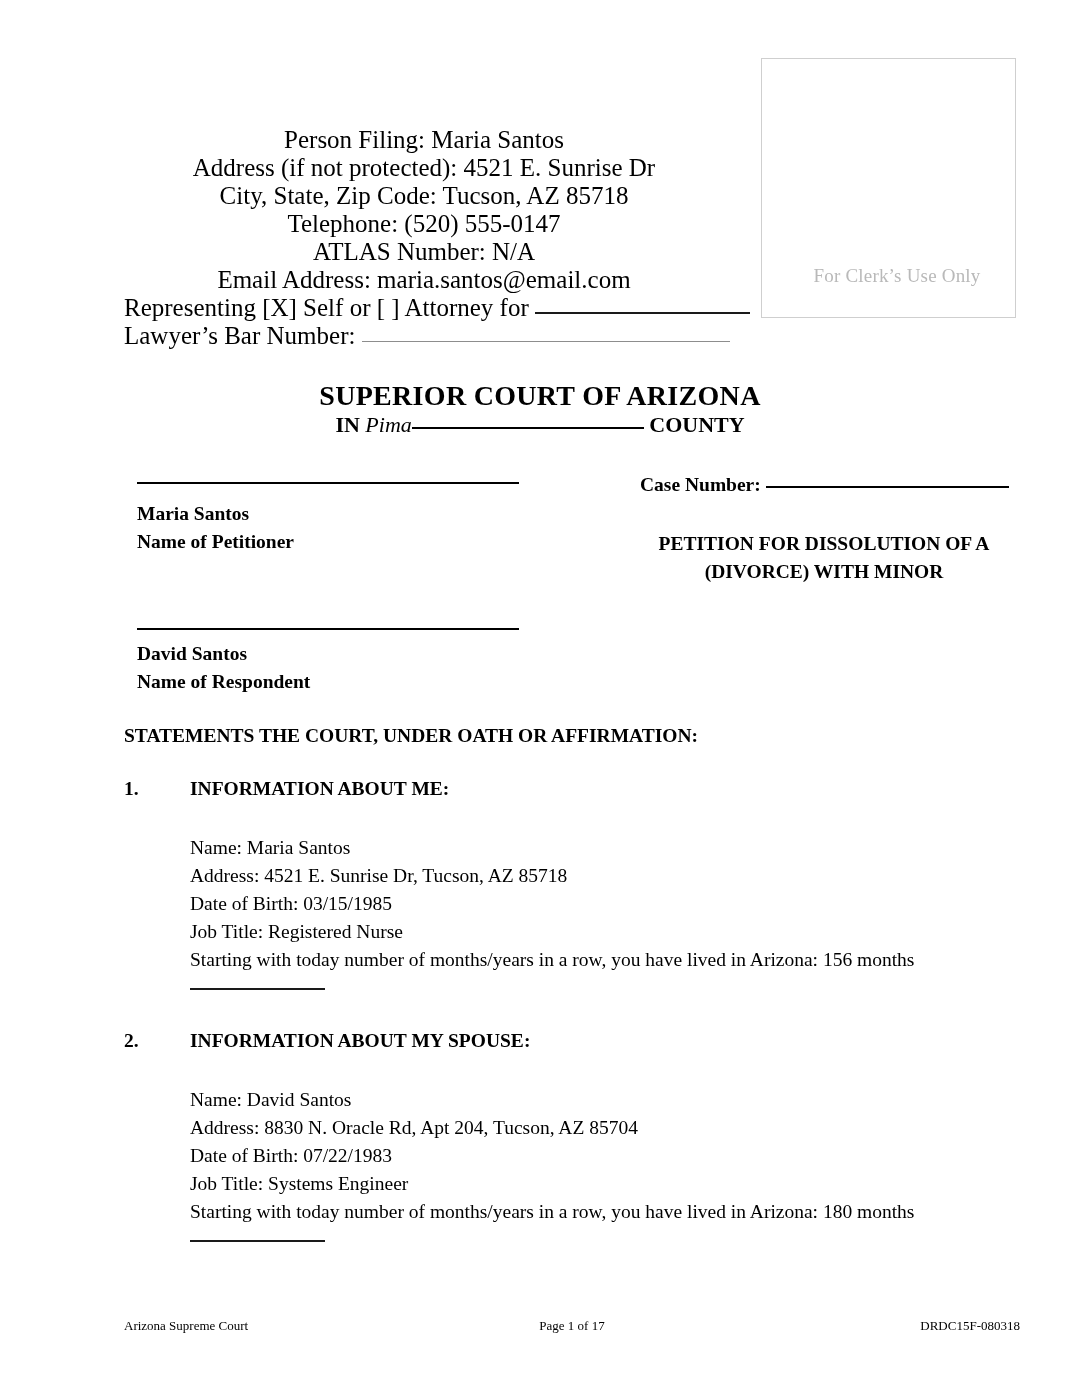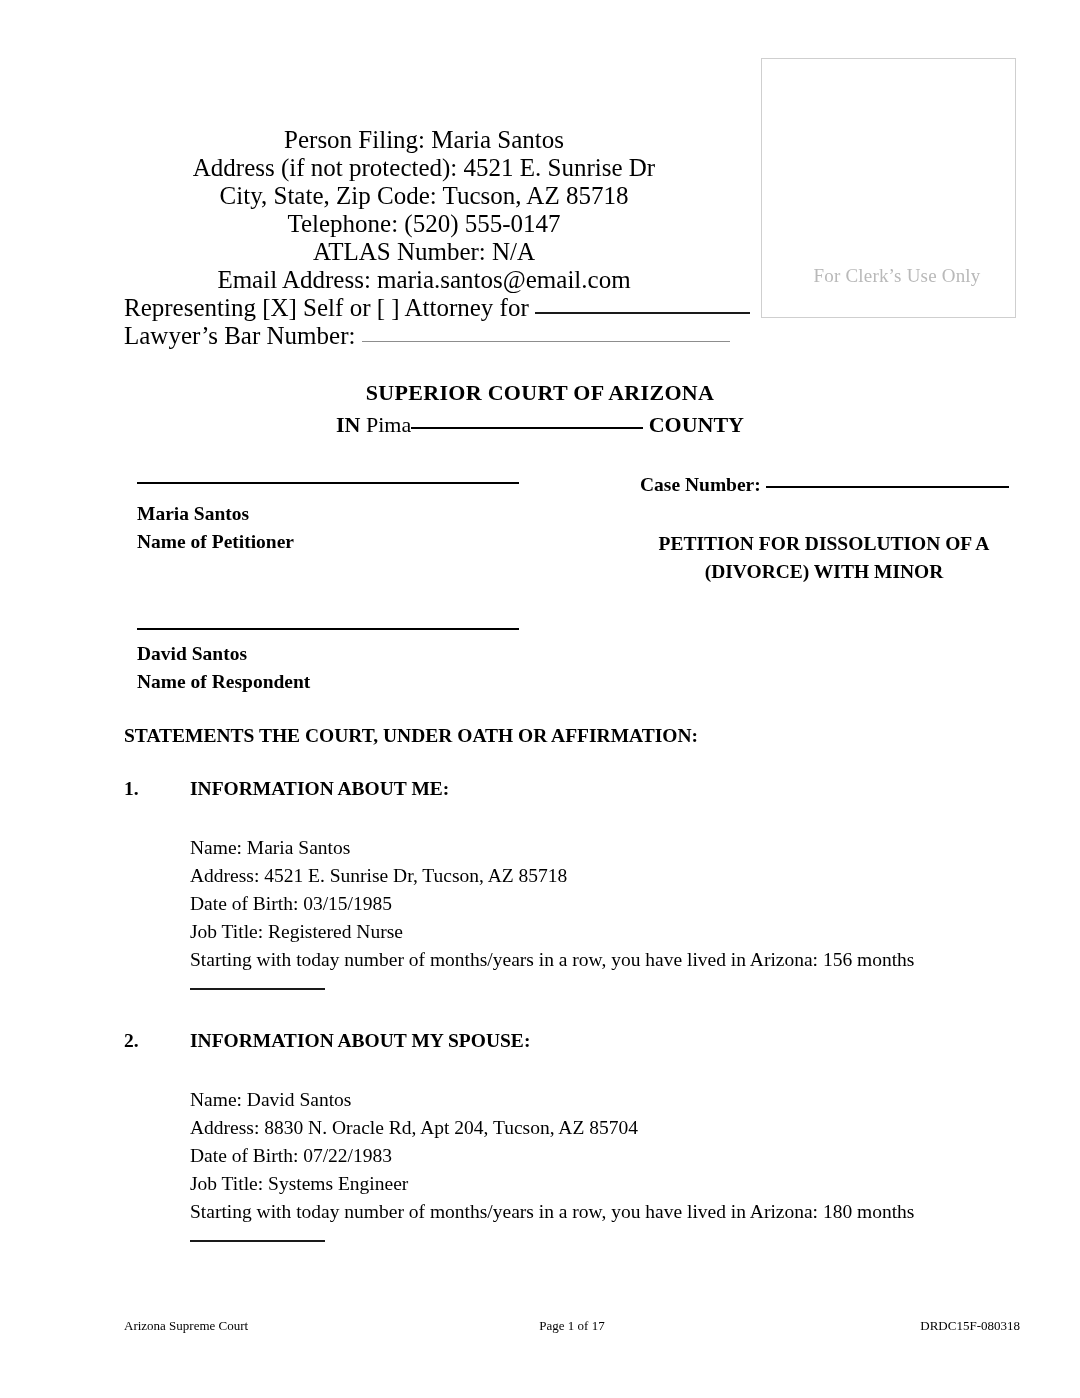--- a/index.html
+++ b/index.html
@@ -64,35 +64,35 @@
     border-bottom: 1px solid #8d8d8d;
   }
 
   
   .court-title {
     position: absolute;
     left: 0;
     right: 0;
     top: 380px;
     text-align: center;
-    font-size: 22px;
+    font-size: 28px;
     font-weight: bold;
     letter-spacing: .3px;
   }
   .county-line {
     position: absolute;
     left: 0;
     right: 0;
     top: 412px;
     text-align: center;
     font-size: 22px;
     white-space: nowrap;
   }
   .county-line .bold { font-weight: bold; }
-  .county-line .county-name { font-weight: normal; }
+  .county-line .county-name { font-weight: normal; font-style: italic; }
   .county-rule {
     display: inline-block;
     width: 232px;
     vertical-align: 3px;
     border-bottom: 2px solid #000000;
   }
 
   
   .cap-rule-pet {
     position: absolute;

